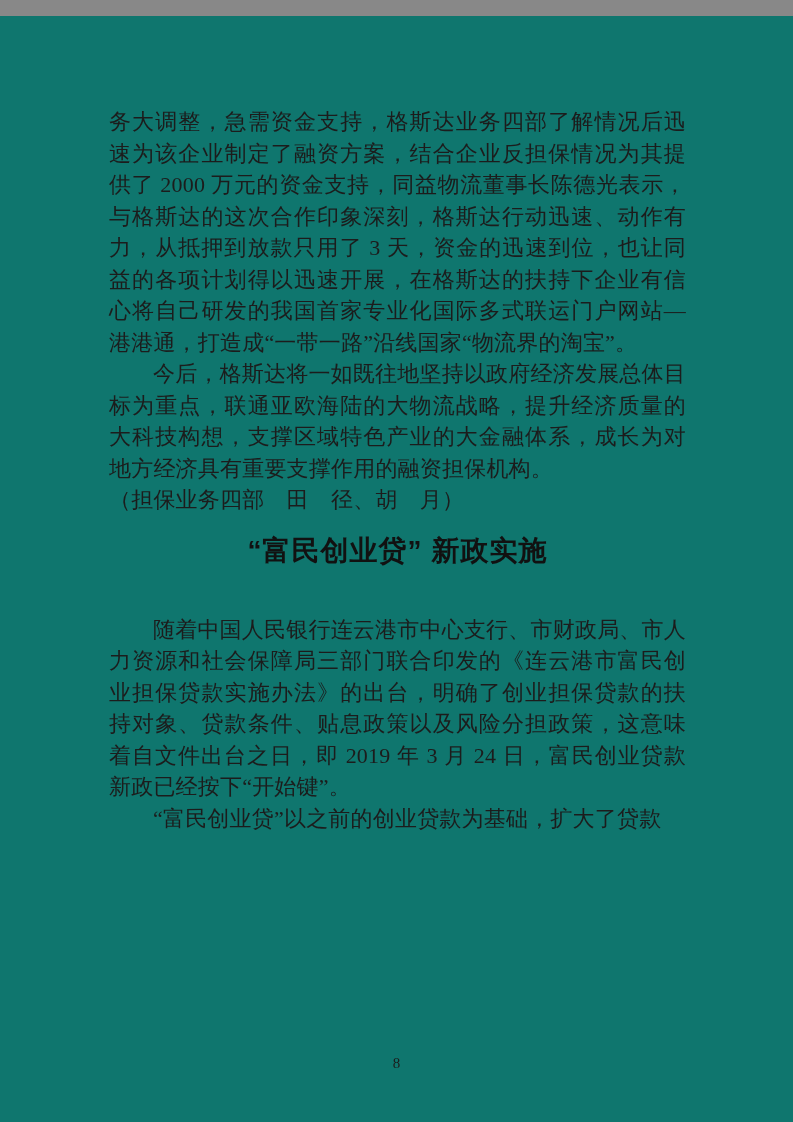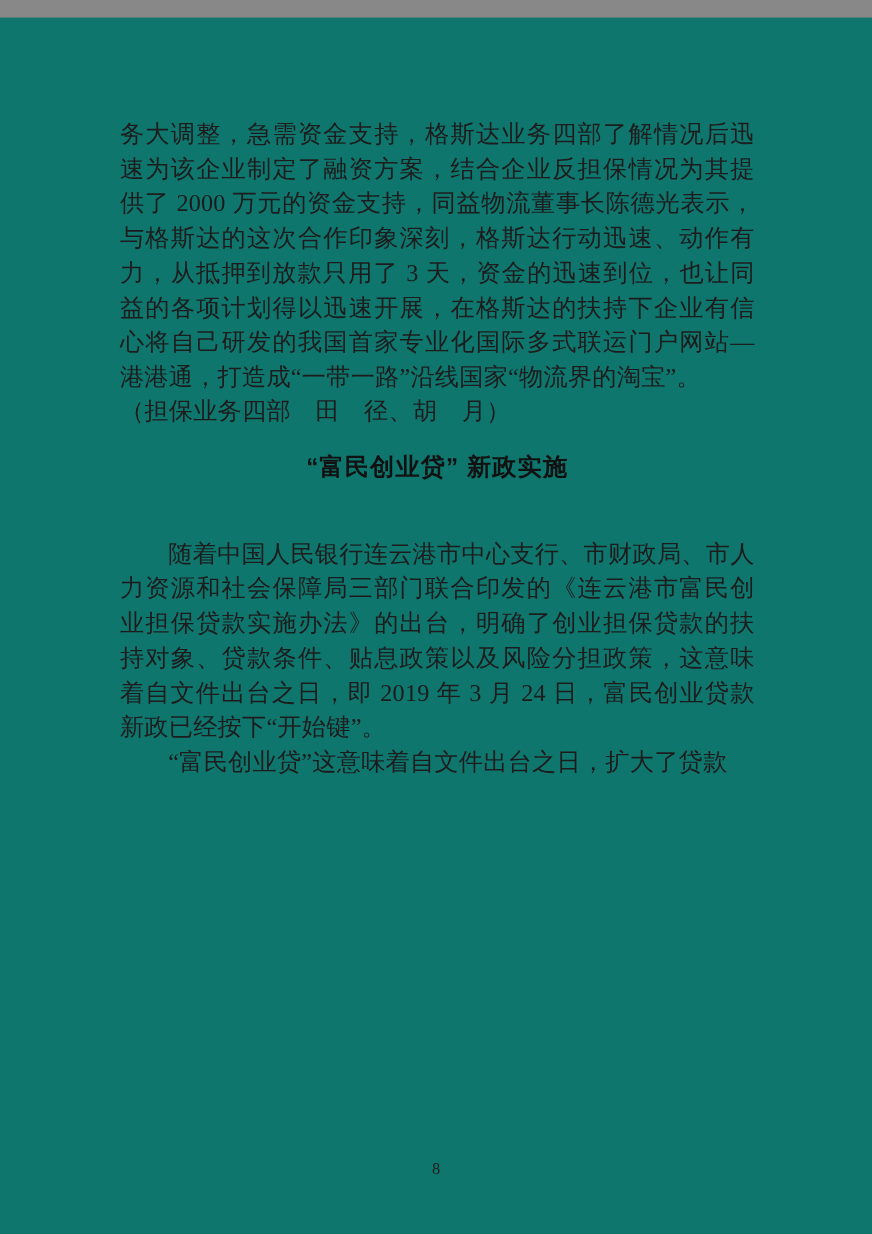--- a/index.html
+++ b/index.html
@@ -35,21 +35,21 @@
   .content p.no-indent {
     text-indent: 0;
   }
   .content p.attribution {
     text-indent: 0;
   }
   .content h2.article-title {
     margin: 17px 0 46px 0;
     font-family: "Liberation Sans", "DejaVu Sans", sans-serif;
     font-weight: bold;
-    font-size: 22px;
+    font-size: 28px;
     line-height: 35px;
     text-align: center;
     color: #111111;
     letter-spacing: 1px;
   }
   .page-number {
     position: absolute;
     left: 0;
     right: 0;
     top: 1038px;
@@ -58,22 +58,23 @@
     line-height: 18px;
     color: #1c1c1c;
   }
 </style>
 </head>
 <body>
 
 <div class="page">
   <div class="content">
     <p class="no-indent">务大调整，急需资金支持，格斯达业务四部了解情况后迅速为该企业制定了融资方案，结合企业反担保情况为其提供了 2000 万元的资金支持，同益物流董事长陈德光表示，与格斯达的这次合作印象深刻，格斯达行动迅速、动作有力，从抵押到放款只用了 3 天，资金的迅速到位，也让同益的各项计划得以迅速开展，在格斯达的扶持下企业有信心将自己研发的我国首家专业化国际多式联运门户网站—港港通，打造成“一带一路”沿线国家“物流界的淘宝”。</p>
+    <p>今后，格斯达将一如既往地坚持以政府经济发展总体目标为重点，联通亚欧海陆的大物流战略，提升经济质量的大科技构想，支撑区域特色产业的大金融体系，成长为对地方经济具有重要支撑作用的融资担保机构。</p>
     <p class="attribution">（担保业务四部　田　径、胡　月）</p>
 
     <h2 class="article-title">“富民创业贷” 新政实施</h2>
 
     <p>随着中国人民银行连云港市中心支行、市财政局、市人力资源和社会保障局三部门联合印发的《连云港市富民创业担保贷款实施办法》的出台，明确了创业担保贷款的扶持对象、贷款条件、贴息政策以及风险分担政策，这意味着自文件出台之日，即 2019 年 3 月 24 日，富民创业贷款新政已经按下“开始键”。</p>
-    <p>“富民创业贷”这意味着自文件出台之日，扩大了贷款</p>
+    <p>“富民创业贷”以之前的创业贷款为基础，扩大了贷款</p>
   </div>
 
   <div class="page-number">8</div>
 </div>
 
 </body></html>

